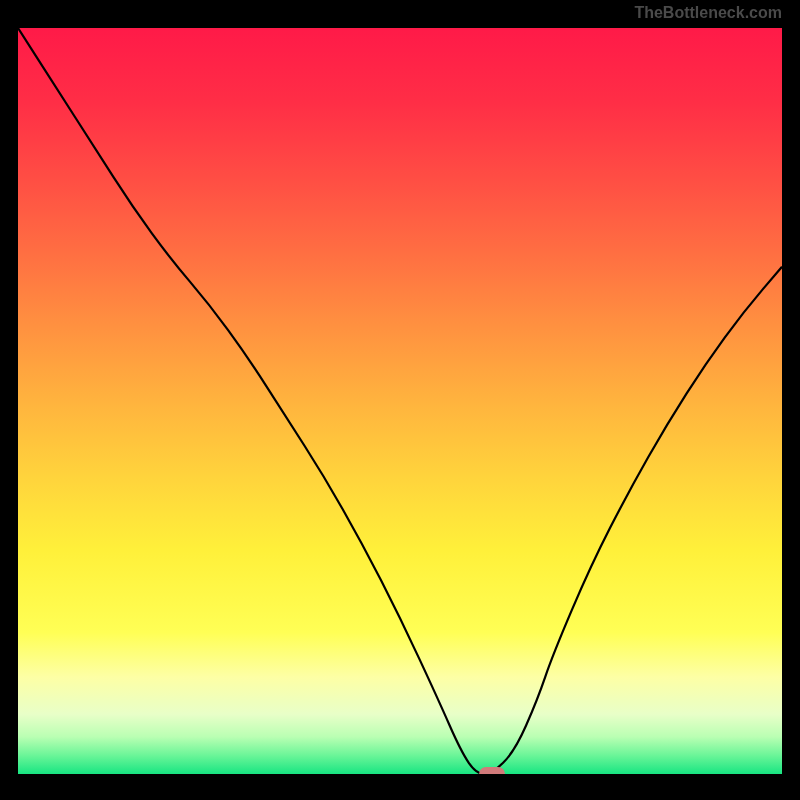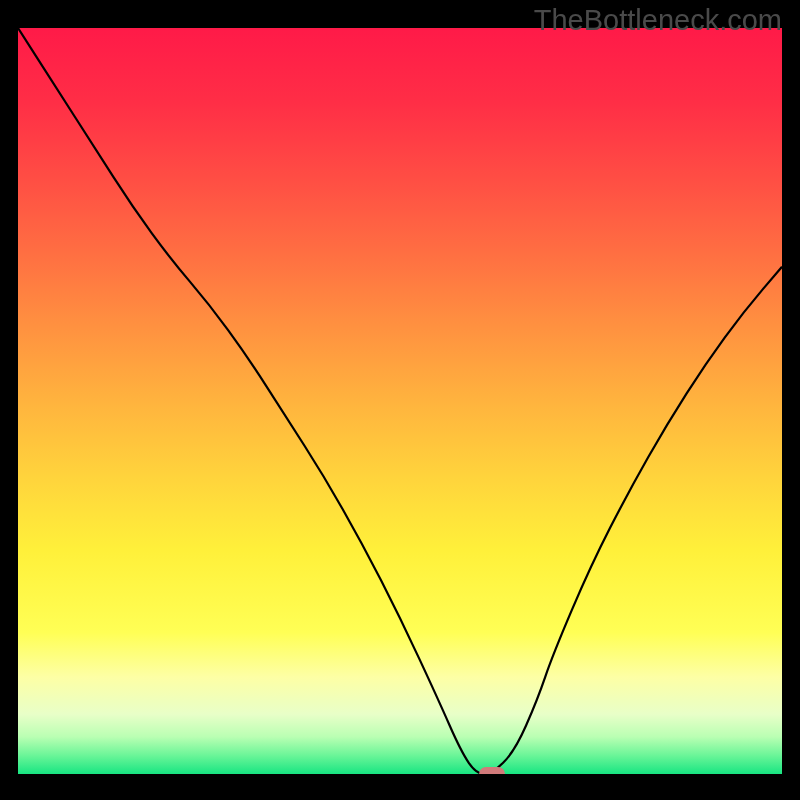--- a/index.html
+++ b/index.html
@@ -9,22 +9,22 @@
     background: #000000;
     position: relative;
     overflow: hidden;
     font-family: Arial, sans-serif;
   }
   .watermark {
     position: absolute;
     top: 4px;
     right: 18px;
     color: #4a4a4a;
-    font-size: 29px;
-    font-weight: normal;
+    font-size: 16px;
+    font-weight: bold;
     z-index: 10;
   }
   .plot-area {
     position: absolute;
     left: 18px;
     top: 28px;
     width: 764px;
     height: 746px;
     overflow: hidden;
   }

